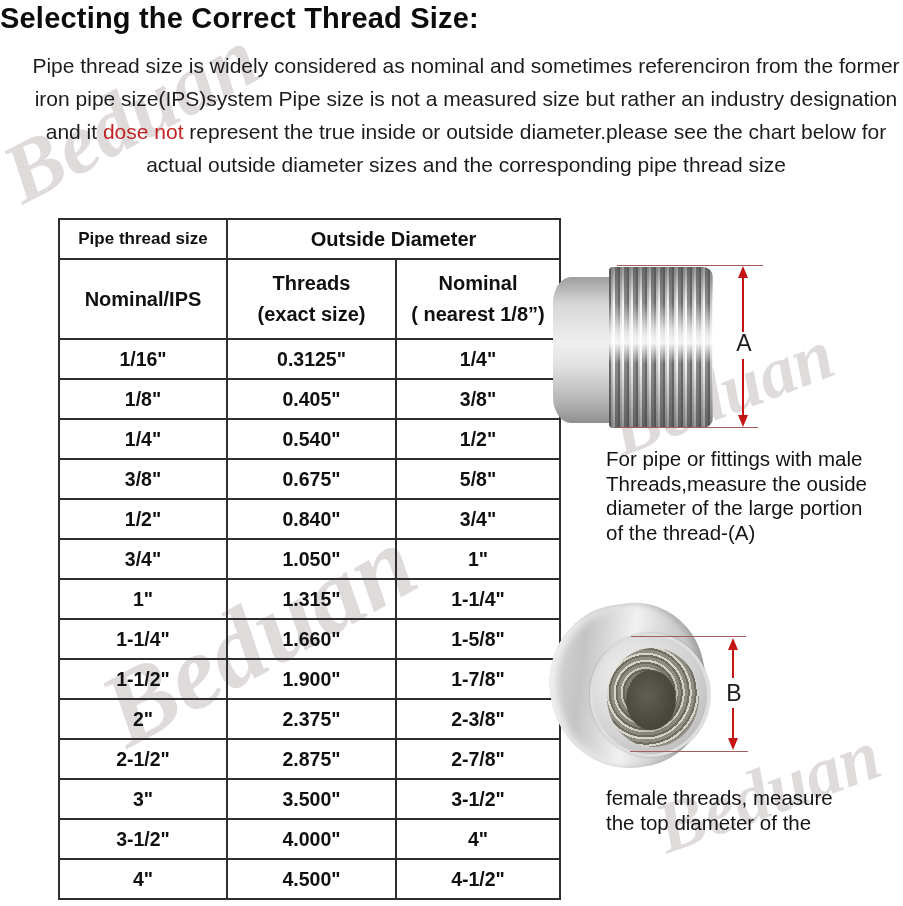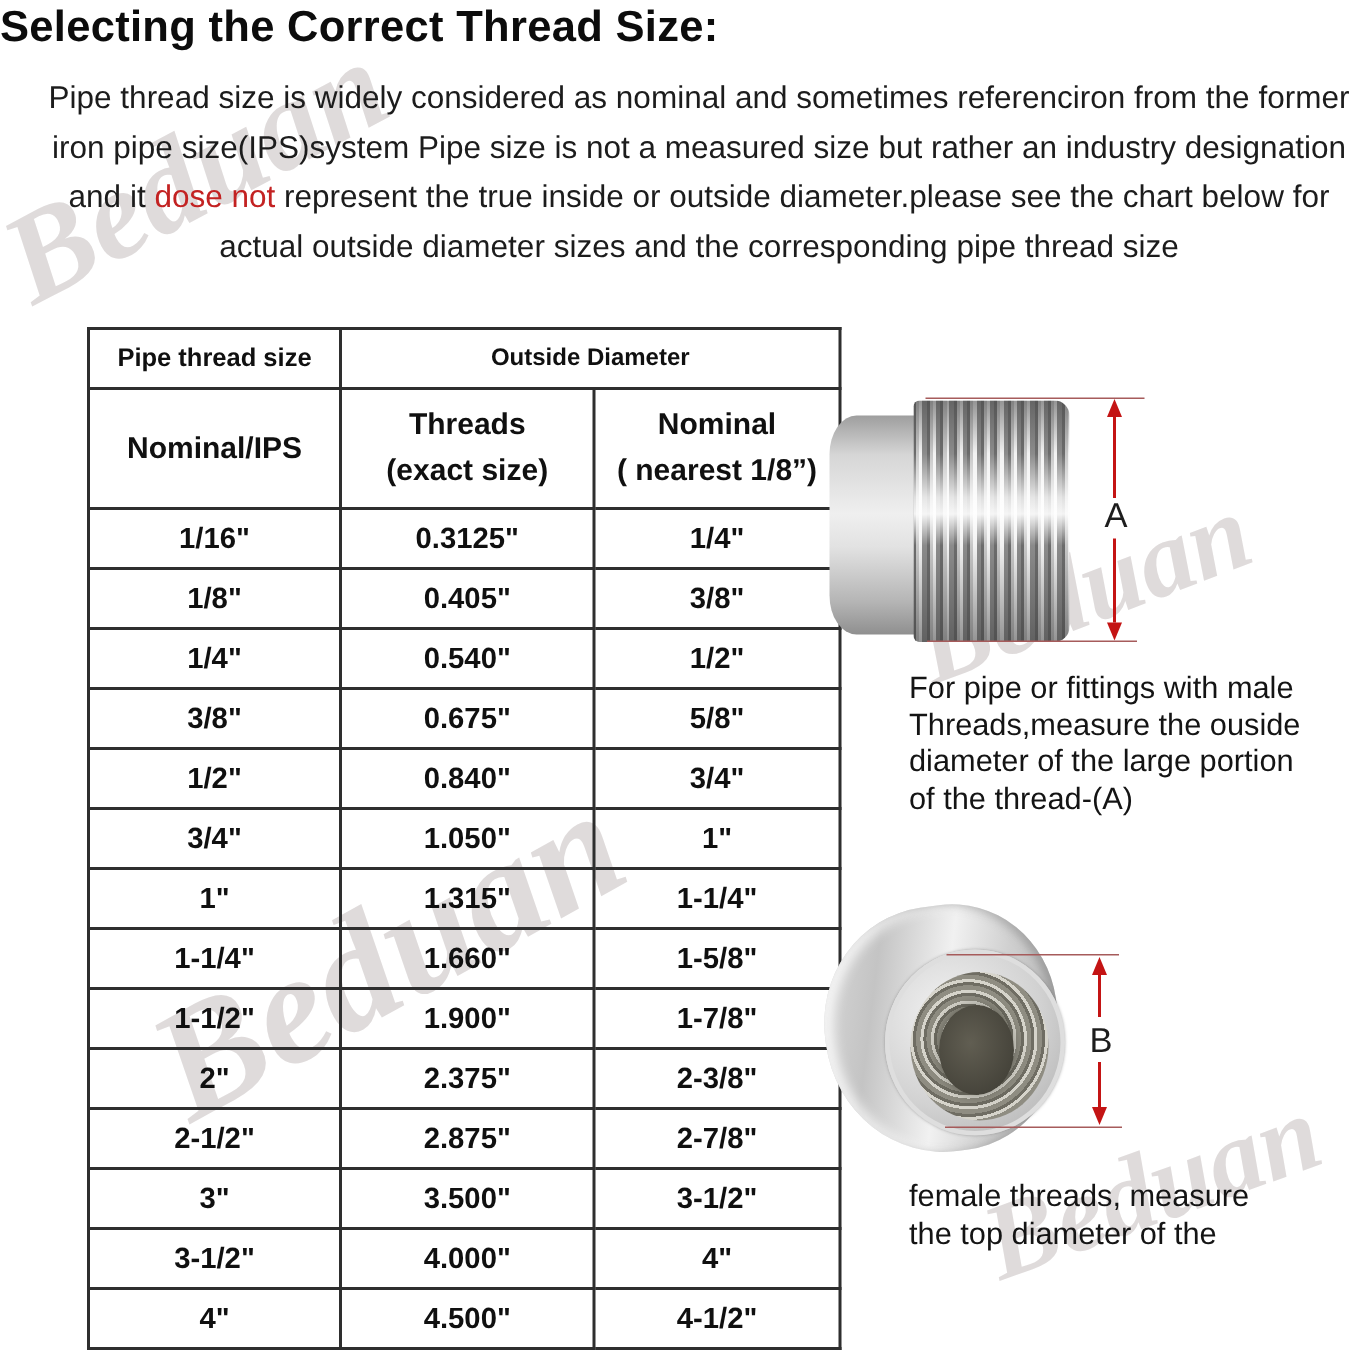--- a/index.html
+++ b/index.html
@@ -26,21 +26,21 @@
 
   
   table.size { left:34px; top:218px; position:absolute; z-index:1;
                border-collapse:collapse; table-layout:fixed; width:501px;margin-left:24px; }
   table.size th, table.size td { border:2px solid #2e2e2e; text-align:center;
                vertical-align:middle; font-weight:bold; color:#101010; background:transparent; }
   tr.hrow1 { height:40px; }
   tr.hrow2 { height:80px;border-radius:17px; }
   tr.drow  { height:40px; }
   .h-small { font-size:17px; }
-  .h-big   { font-size:16px; }
+  .h-big   { font-size:20px; }
   .h-sub   { font-size:20px; line-height:31px; }
   td.cell  { font-size:19.5px; }
 
   
   .figA { left:550px; top:253px; width:240px; height:190px; }
   .pipe-collar { position:absolute; left:3px; top:24px; width:62px; height:146px;
       border-radius:18px 2px 2px 18px / 26px 2px 2px 26px;
       background:linear-gradient(180deg,#9e9e9e 0%,#d6d6d6 18%,#efefef 45%,#e2e2e2 60%,#b5b5b5 85%,#8f8f8f 100%); }
   .pipe-threads { position:absolute; left:59px; top:14px; width:104px; height:161px;
       border-radius:4px 10px 10px 4px;

